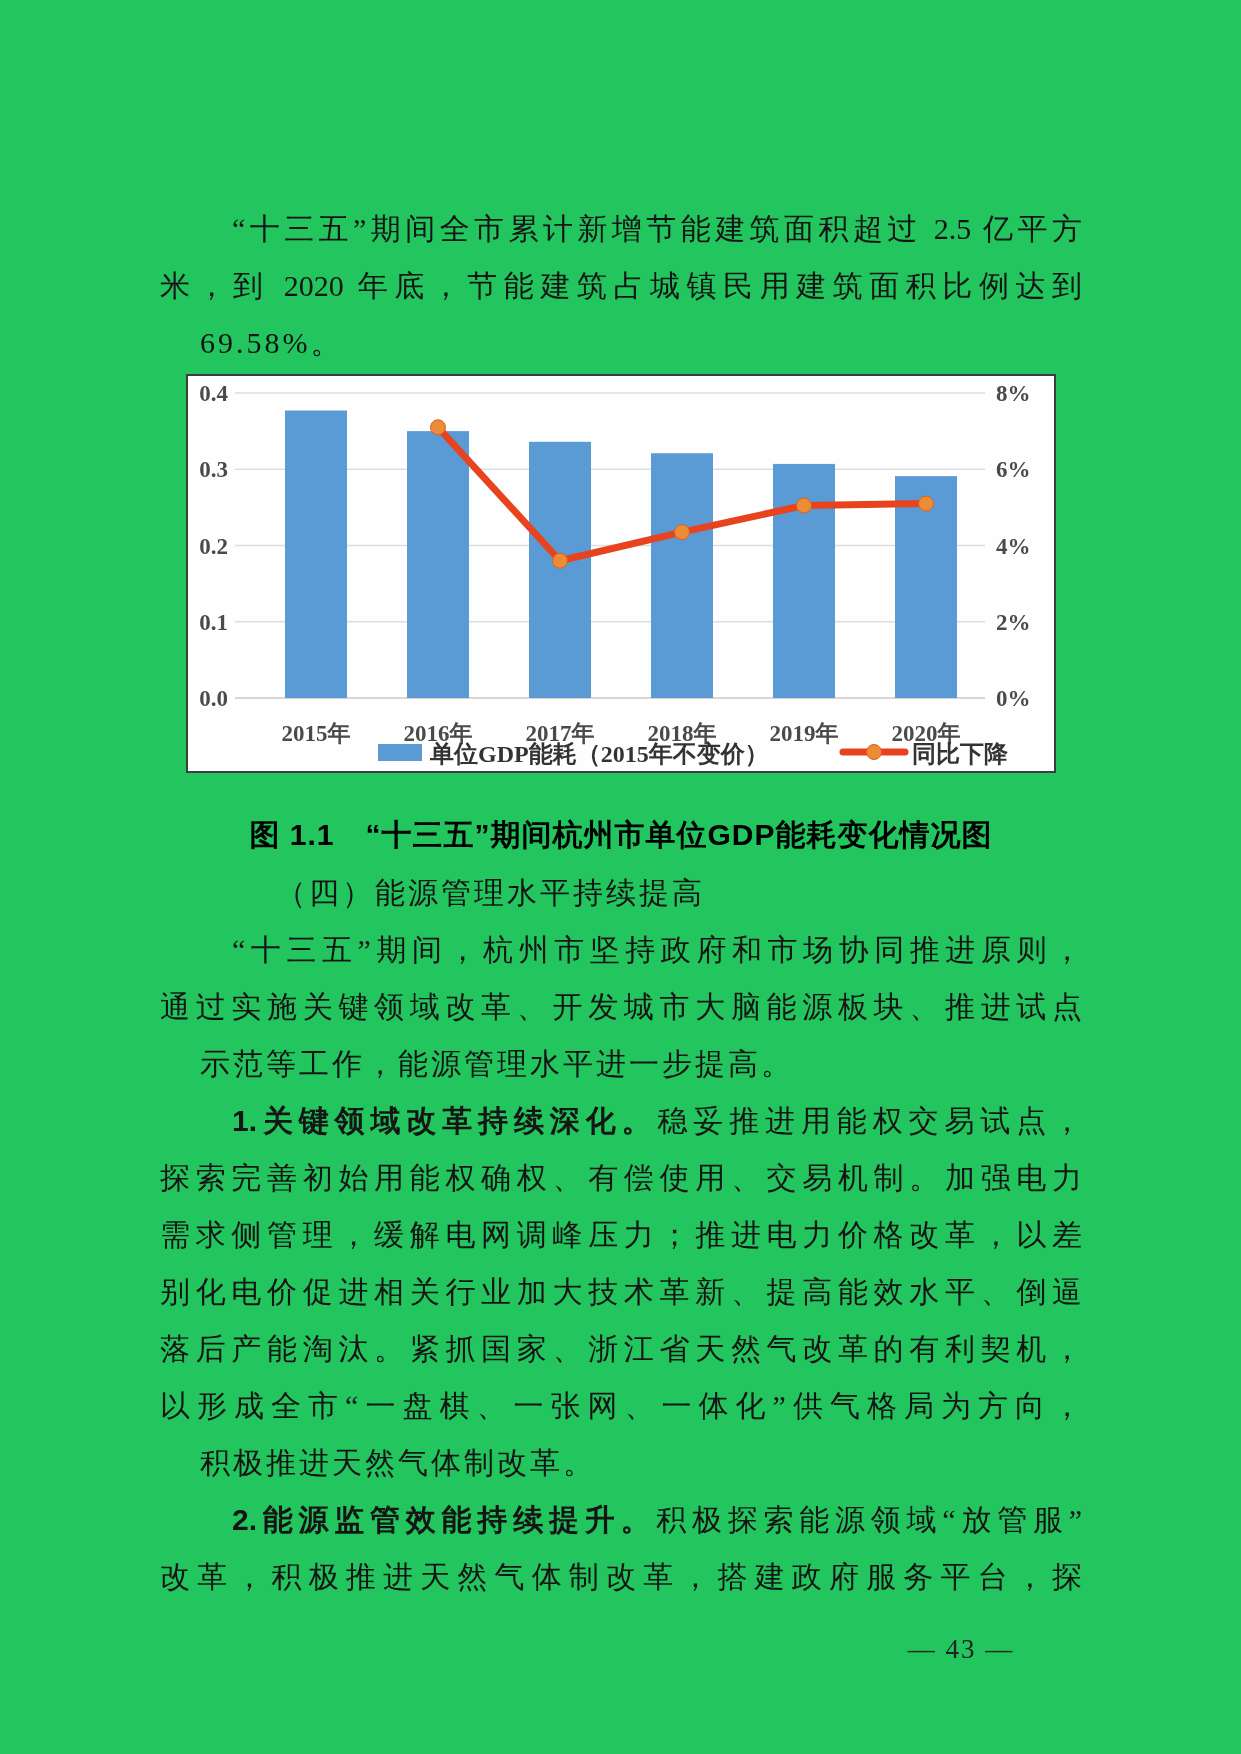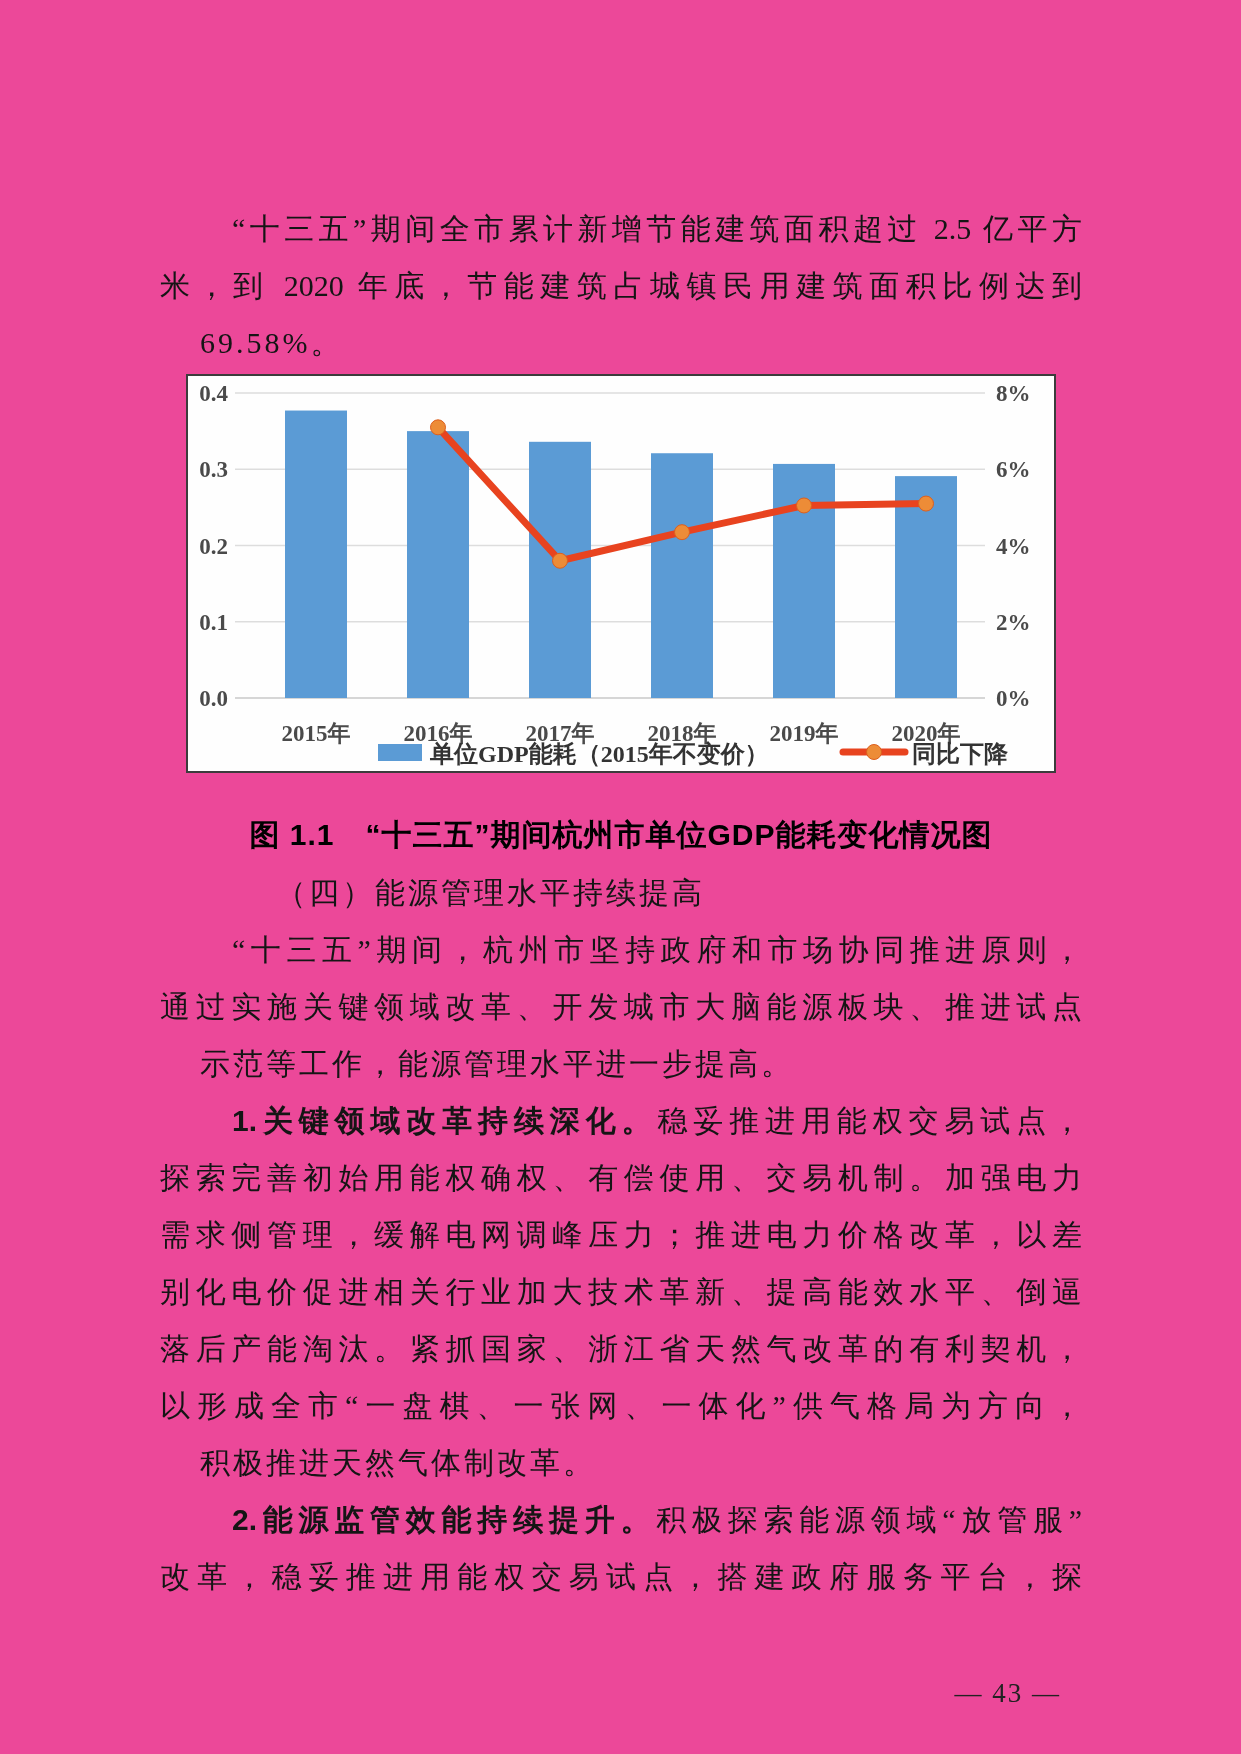--- a/index.html
+++ b/index.html
@@ -1,17 +1,17 @@
 <!DOCTYPE html>
 <html><head>
 <meta charset="utf-8">
 <style>
   html,body{margin:0;padding:0;background:#ffffff;}
   body{width:1241px;height:1754px;font-family:"Liberation Serif","DejaVu Serif",serif;color:#151515;}
-  .page{position:relative;width:1241px;height:1754px;background:#ec4899;overflow:hidden;}
+  .page{position:relative;width:1241px;height:1754px;background:#22c55e;overflow:hidden;}
 
   .textblock{position:absolute;left:160px;width:922px;}
   .line{height:57px;line-height:57px;font-size:30px;white-space:normal;}
   .line.j{text-align:justify;text-align-last:justify;}
   .line.plain{letter-spacing:3px;margin-left:40px;}
   .indent{padding-left:72px;}
   .indent-h{padding-left:76px;letter-spacing:4px;}
   .bold-seg{font-family:Liberation Sans, sans-serif;font-weight:bold;}
 
   #para1{top:200px;}
@@ -20,21 +20,21 @@
            font-weight:bold;font-size:30px;letter-spacing:1px;color:#000;}
   #body2{top:864px;}
 
   #chart-box{position:absolute;left:186px;top:374px;width:866px;height:395px;
              border:2px solid #3c3c3c;background:#fefefe;}
   #chart-svg text{font-family:"Liberation Serif","DejaVu Serif",serif;font-weight:bold;
                   fill:#4a4a4a;font-size:23px;}
   #chart-svg text.lg{font-size:24px;fill:#333;}
 
   #pagenum{position:absolute;top:1632px;left:861px;width:200px;height:34px;line-height:34px;
-           text-align:right;font-size:27px;letter-spacing:2px;color:#222;margin-top:44px;}
+           text-align:center;font-size:27px;letter-spacing:2px;color:#222;}
 </style>
 </head>
 <body>
 
 <div class="page">
 
   <div id="para1" class="textblock">
     <div class="line j indent">“十三五”期间全市累计新增节能建筑面积超过 2.5 亿平方</div>
     <div class="line j">米，到 2020 年底，节能建筑占城镇民用建筑面积比例达到</div>
     <div class="line plain">69.58%。</div>
@@ -91,18 +91,18 @@
     <div class="line j">通过实施关键领域改革、开发城市大脑能源板块、推进试点</div>
     <div class="line plain">示范等工作，能源管理水平进一步提高。</div>
     <div class="line j indent"><span class="bold-seg">1.关键领域改革持续深化。</span><span>稳妥推进用能权交易试点，</span></div>
     <div class="line j">探索完善初始用能权确权、有偿使用、交易机制。加强电力</div>
     <div class="line j">需求侧管理，缓解电网调峰压力；推进电力价格改革，以差</div>
     <div class="line j">别化电价促进相关行业加大技术革新、提高能效水平、倒逼</div>
     <div class="line j">落后产能淘汰。紧抓国家、浙江省天然气改革的有利契机，</div>
     <div class="line j">以形成全市“一盘棋、一张网、一体化”供气格局为方向，</div>
     <div class="line plain">积极推进天然气体制改革。</div>
     <div class="line j indent"><span class="bold-seg">2.能源监管效能持续提升。</span><span>积极探索能源领域“放管服”</span></div>
-    <div class="line j">改革，稳妥推进用能权交易试点，搭建政府服务平台，探</div>
+    <div class="line j">改革，积极推进天然气体制改革，搭建政府服务平台，探</div>
   </div>
 
   <div id="pagenum">— 43 —</div>
 
 </div>
 
 </body></html>

